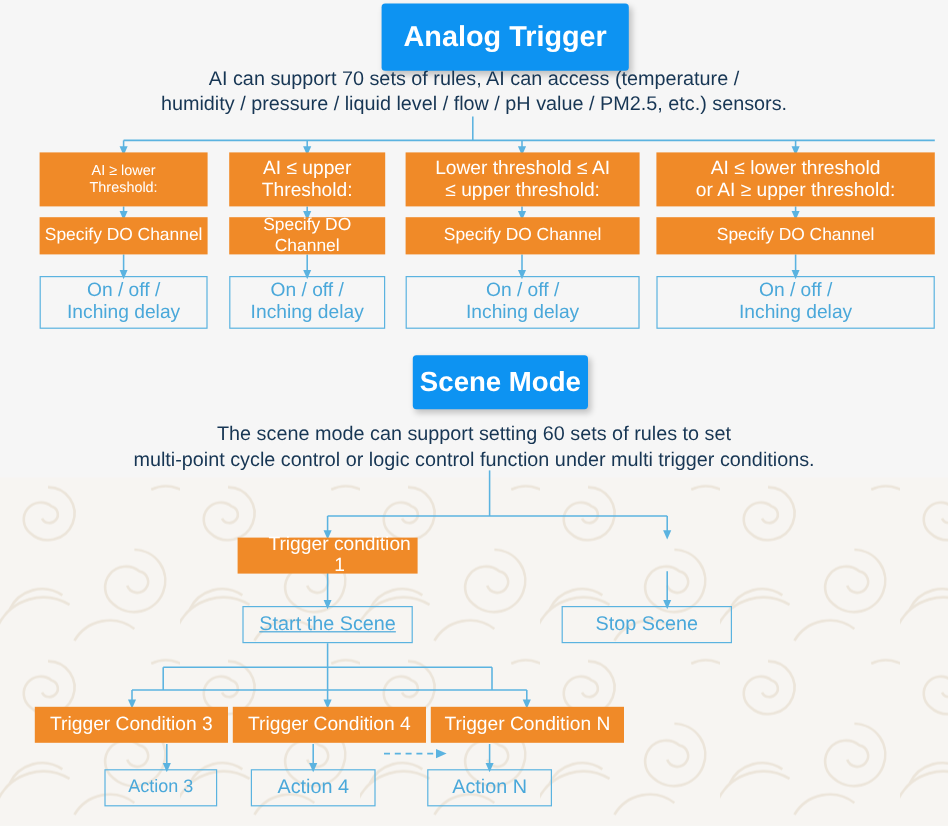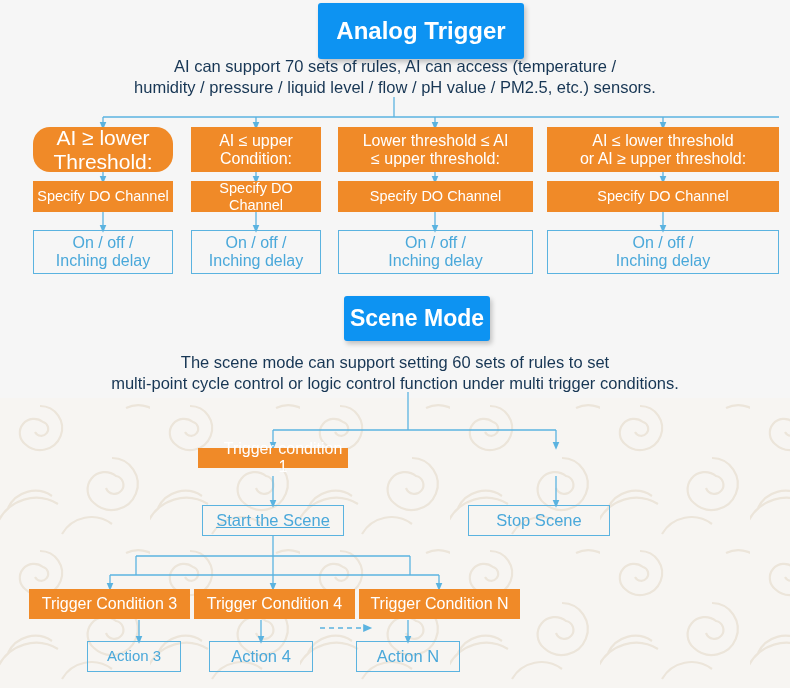--- a/index.html
+++ b/index.html
@@ -157,28 +157,28 @@
     <g stroke="#5bb3e0" stroke-width="1.5" fill="none" stroke-dasharray="5,4">
       <path d="M320,628 L368,628" marker-end="url(#arr)"></path>
     </g>
   </svg>
 
   <div class="node header" style="left:318px; top:3px; width:206px; height:56px; font-size:24px;">Analog Trigger</div>
 
   <div class="caption" style="left:45px; top:56px; width:700px; font-size:16.5px;">AI can support 70 sets of rules, AI can access (temperature /
 humidity / pressure / liquid level / flow / pH value / PM2.5, etc.) sensors.</div>
 
-  <div class="node orange" style="left:33px; top:127px; width:140px; height:45px; font-size:21px;border-radius:17px;">AI ≥ lower
+  <div class="node orange" style="left:33px; top:127px; width:140px; height:45px; font-size:12px;">AI ≥ lower
 Threshold:</div>
   <div class="node orange" style="left:33px; top:181px; width:140px; height:31px; font-size:14.5px;">Specify DO Channel</div>
   <div class="node outline" style="left:33px; top:230px; width:140px; height:44px; font-size:16px;">On / off /
 Inching delay</div>
 
   <div class="node orange" style="left:191px; top:127px; width:130px; height:45px; font-size:16px;">AI ≤ upper
-Condition:</div>
+Threshold:</div>
   <div class="node orange" style="left:191px; top:181px; width:130px; height:31px; font-size:14.5px;">Specify DO Channel</div>
   <div class="node outline" style="left:191px; top:230px; width:130px; height:44px; font-size:16px;">On / off /
 Inching delay</div>
 
   <div class="node orange" style="left:338px; top:127px; width:195px; height:45px; font-size:16px;">Lower threshold ≤ AI
 ≤ upper threshold:</div>
   <div class="node orange" style="left:338px; top:181px; width:195px; height:31px; font-size:14.5px;">Specify DO Channel</div>
   <div class="node outline" style="left:338px; top:230px; width:195px; height:44px; font-size:16px;">On / off /
 Inching delay</div>
 
@@ -186,21 +186,21 @@
 or AI ≥ upper threshold:</div>
   <div class="node orange" style="left:547px; top:181px; width:232px; height:31px; font-size:14.5px;">Specify DO Channel</div>
   <div class="node outline" style="left:547px; top:230px; width:232px; height:44px; font-size:16px;">On / off /
 Inching delay</div>
 
   <div class="node header" style="left:344px; top:296px; width:146px; height:45px; font-size:23px;">Scene Mode</div>
 
   <div class="caption" style="left:35px; top:352px; width:720px; font-size:16.5px;">The scene mode can support setting 60 sets of rules to set
 multi-point cycle control or logic control function under multi trigger conditions.</div>
 
-  <div class="node orange" style="left:198px; top:448px; width:150px; height:20px; font-size:16px;padding-left:20px;">Trigger condition 1</div>
+  <div class="node orange" style="left:198px; top:448px; width:150px; height:30px; font-size:16px;padding-left:20px;">Trigger condition 1</div>
 
   <div class="node outline" style="left:202px; top:505px; width:142px; height:31px; font-size:16.5px;text-decoration:underline;">Start the Scene</div>
   <div class="node outline" style="left:468px; top:505px; width:142px; height:31px; font-size:16.5px;">Stop Scene</div>
 
   <div class="node orange" style="left:29px; top:589px; width:161px; height:30px; font-size:16px;">Trigger Condition 3</div>
   <div class="node orange" style="left:194px; top:589px; width:161px; height:30px; font-size:16px;">Trigger Condition 4</div>
   <div class="node orange" style="left:359px; top:589px; width:161px; height:30px; font-size:16px;">Trigger Condition N</div>
 
   <div class="node outline" style="left:87px; top:641px; width:94px; height:31px; font-size:15px;">Action 3</div>
   <div class="node outline" style="left:209px; top:641px; width:104px; height:31px; font-size:16.5px;">Action 4</div>

